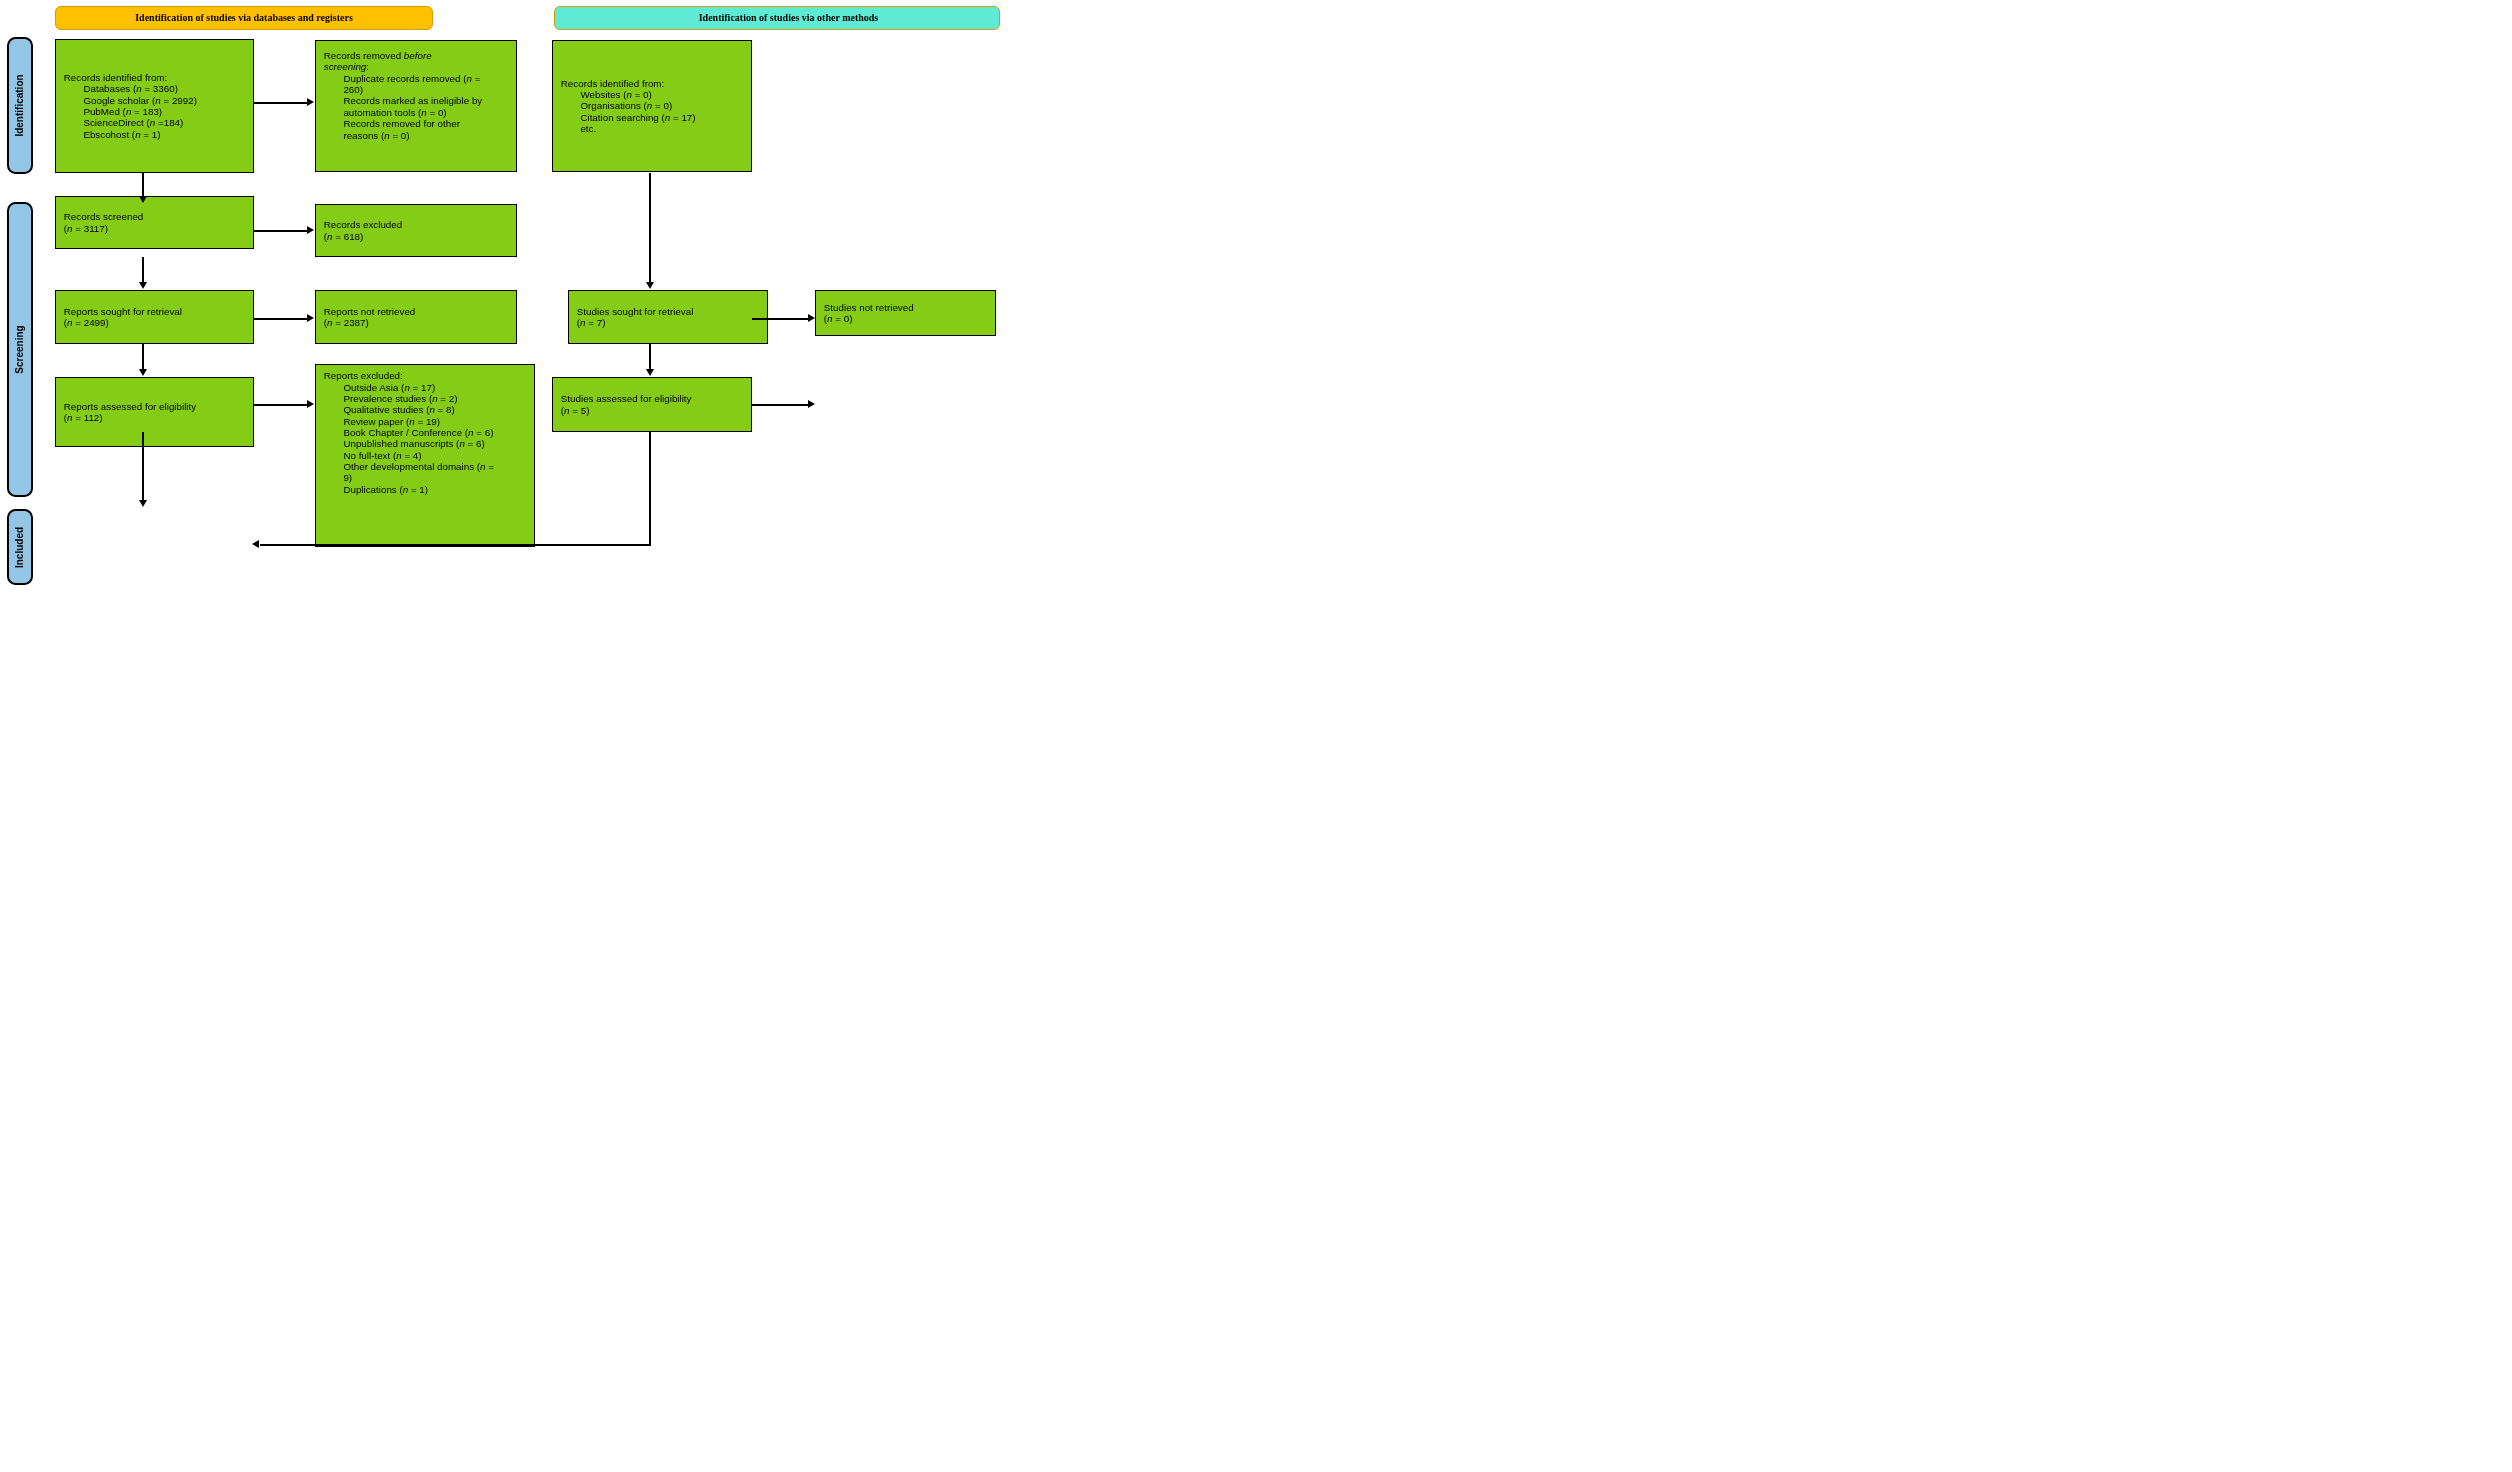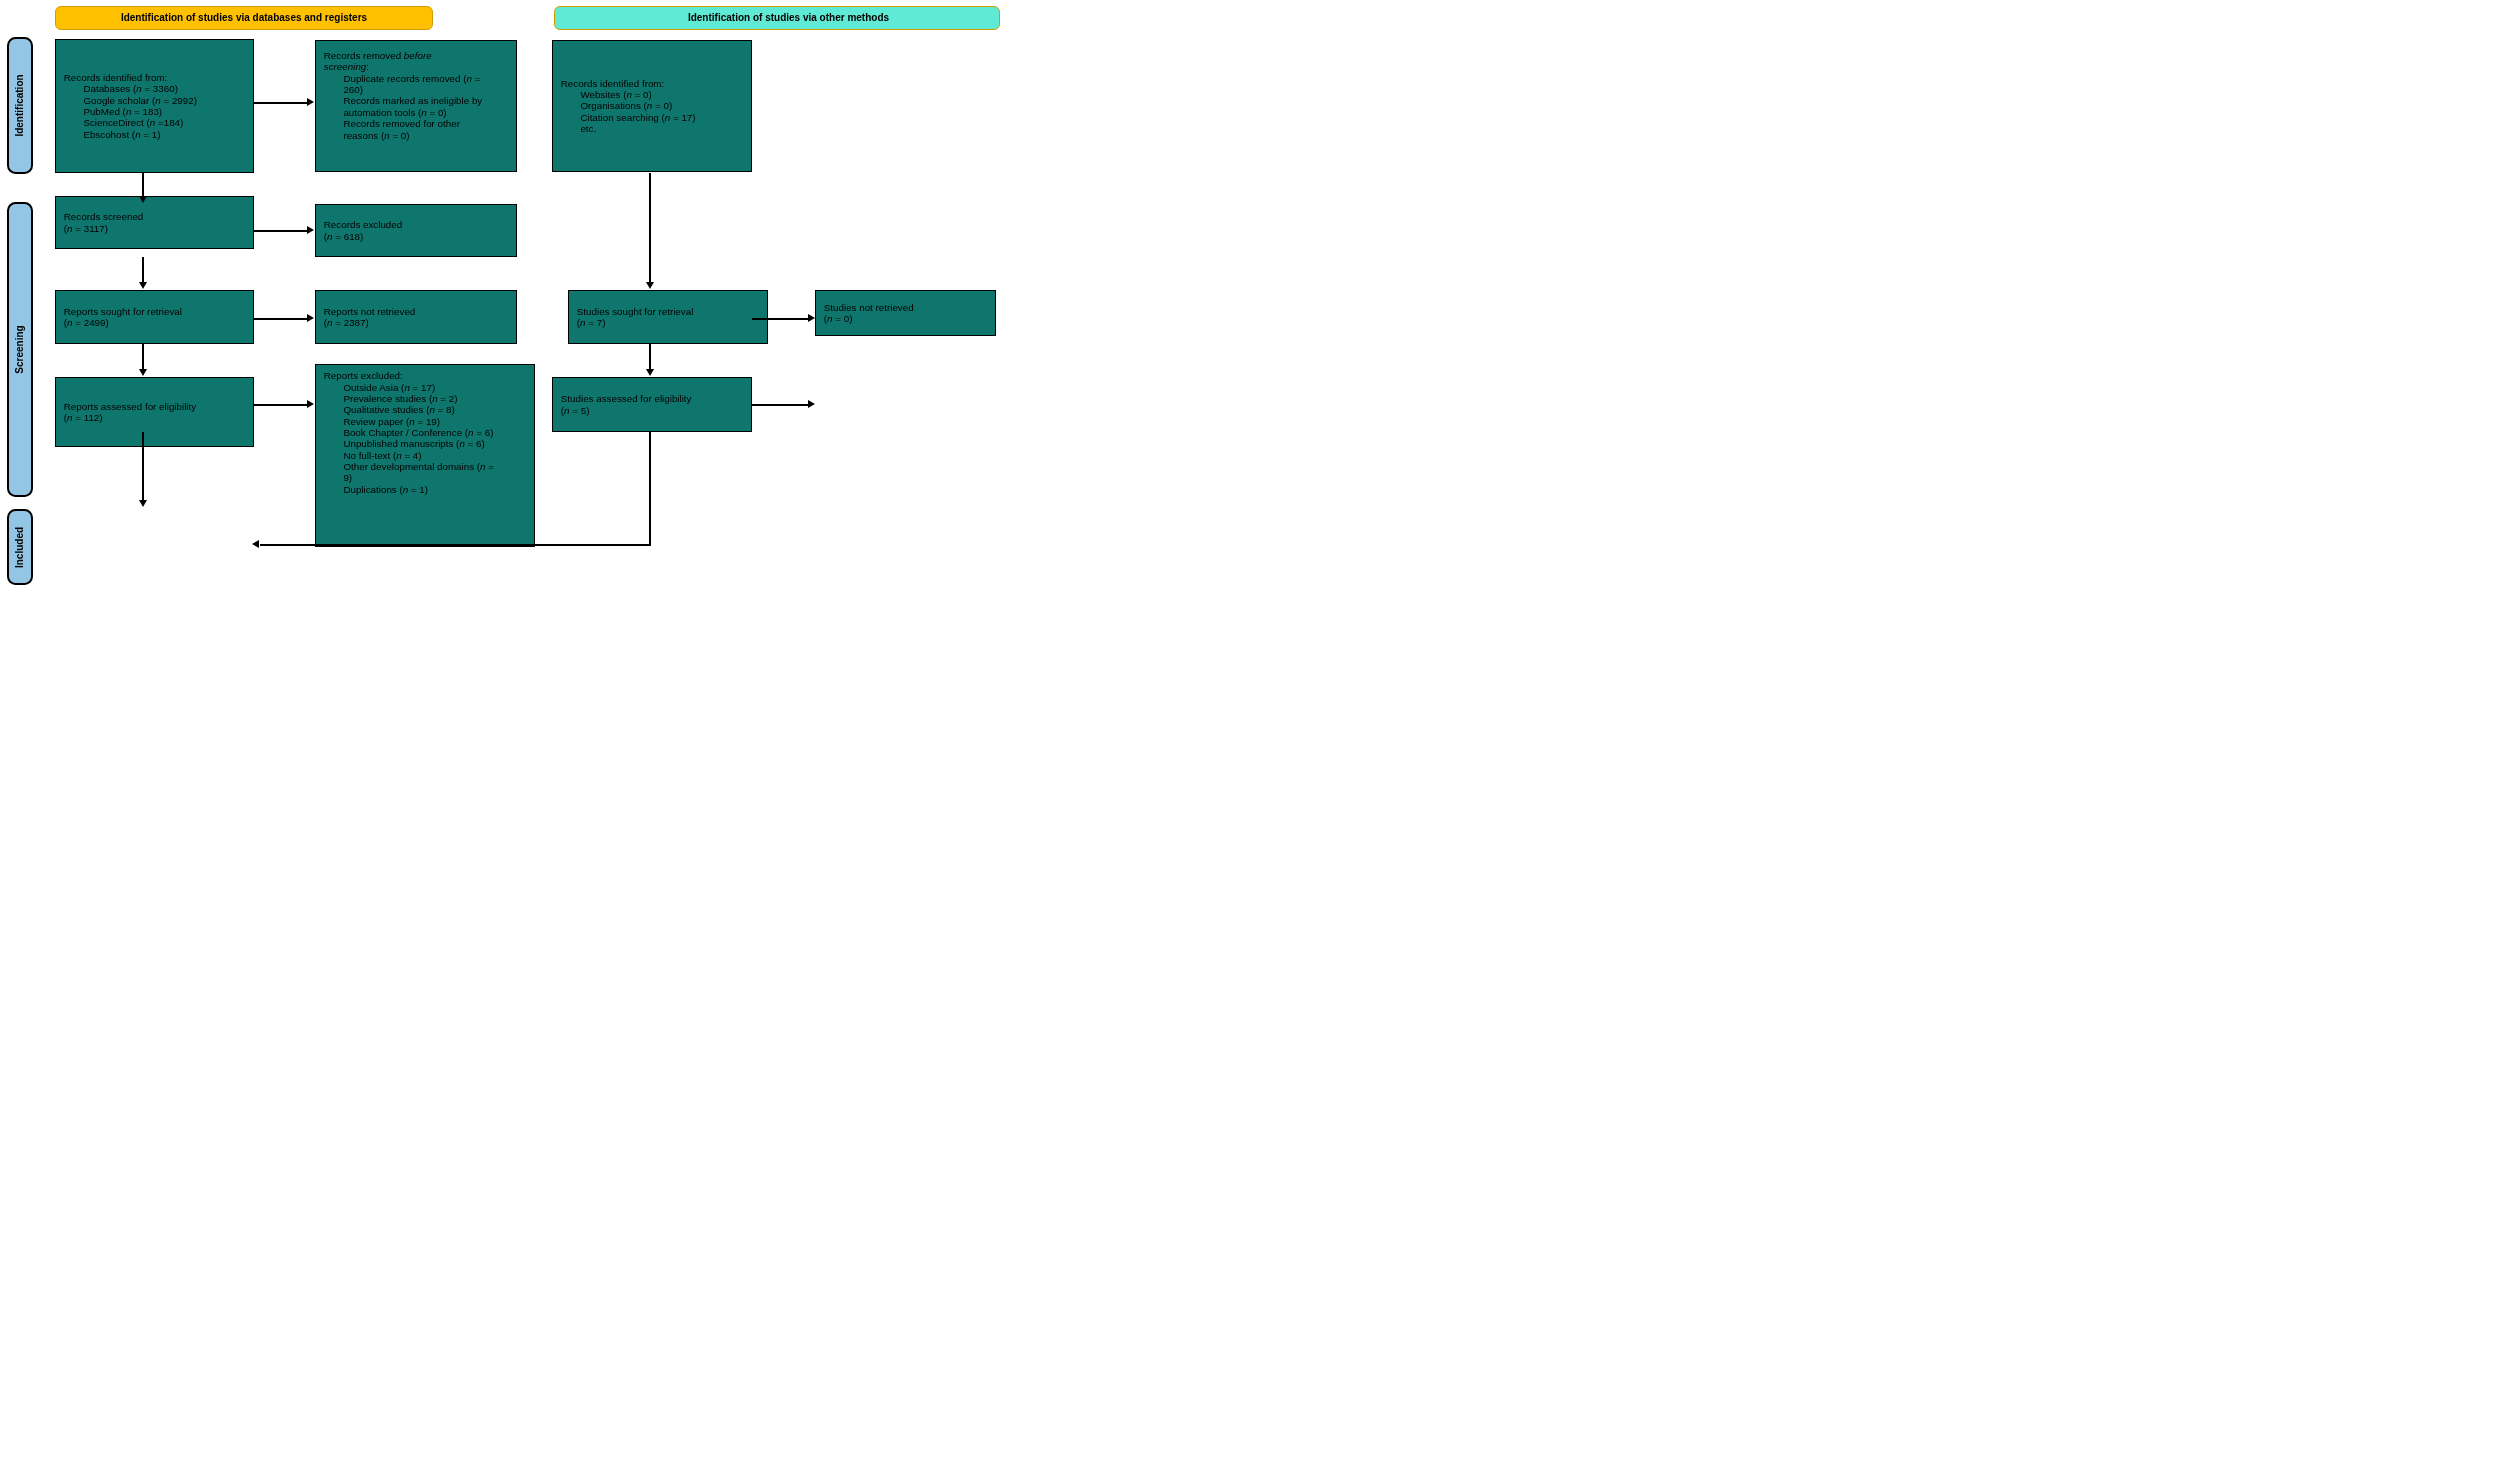--- a/index.html
+++ b/index.html
@@ -5,40 +5,40 @@
   html,body{margin:0;padding:0;background:#ffffff;}
   #canvas{
     position:relative;width:1005px;height:589px;background:#ffffff;
     font-family:"Liberation Sans","DejaVu Sans",sans-serif;color:#000;
   }
   
   .banner{
     position:absolute;height:24px;border-radius:5.9px;
     border:1.3px solid #d49b00;box-sizing:border-box;
     display:flex;align-items:center;justify-content:center;
-    font-weight:bold;font-size:10px;
+    font-weight:bold;font-size:10px;font-family:Liberation Serif, serif;
   }
   #banner-left{left:55px;top:5.9px;width:378px;}
   #banner-right{left:554px;top:5.9px;width:446px;}
   
   .stage{
     position:absolute;left:6.5px;width:26px;border-radius:8.5px;
     border:2px solid #000;box-sizing:border-box;
     display:flex;align-items:center;justify-content:center;
   }
   .stage span{
     transform:rotate(-90deg);white-space:nowrap;
     font-weight:bold;font-size:10px;
   }
   #stage-identification{top:37px;height:137px;}
   #stage-screening{top:202px;height:295px;}
   #stage-included{top:509px;height:76px;}
   
   .box{
-    position:absolute;border:1.3px solid #000;background:#0f766e;box-sizing:border-box;
+    position:absolute;border:1.3px solid #000;background:#84cc16;box-sizing:border-box;
     font-size:9.8px;line-height:1.16;
     display:flex;flex-direction:column;justify-content:center;
     padding-left:7.8px;padding-right:3.9px;
   }
   .box.top{justify-content:flex-start;}
   .bi{margin-left:19.6px;}
   #box-records-db{left:55px;top:39px;width:199px;height:134px;}
   #box-records-removed{left:315px;top:40px;width:202px;height:132px;padding-top:9px;}
   #box-records-other{left:552px;top:40px;width:200px;height:132px;}
   #box-records-screened{left:55px;top:196px;width:199px;height:53px;}

